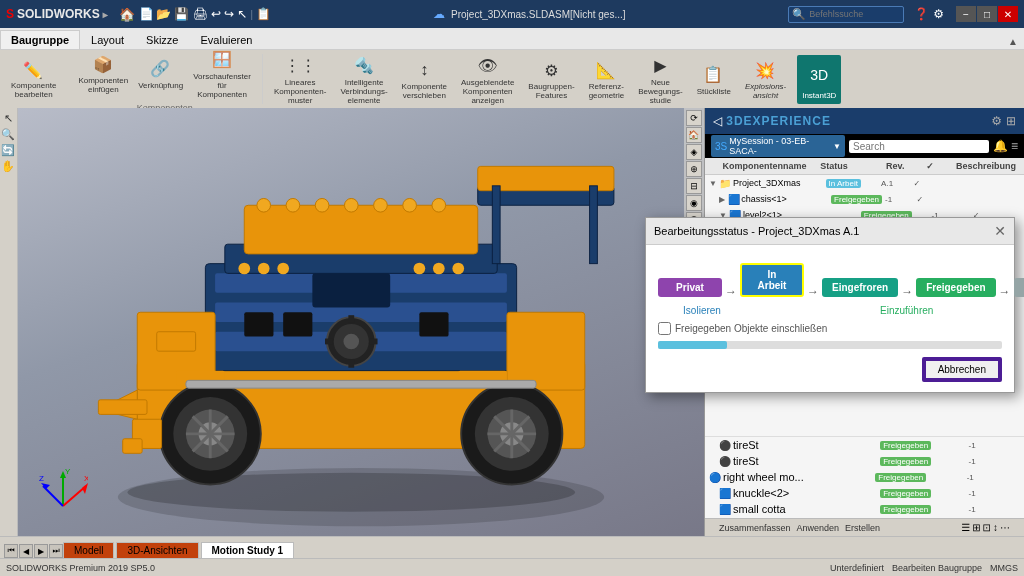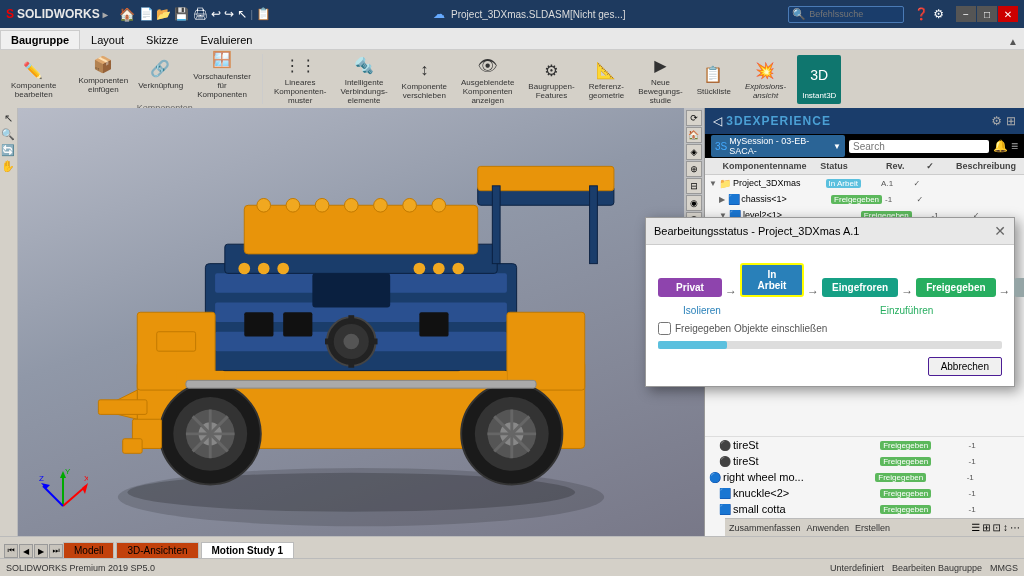--- a/index.html
+++ b/index.html
@@ -261,21 +261,21 @@
     .modal-actions {
       display: flex;
       justify-content: flex-end;
       gap: 6px;
       margin-top: 8px;
     }
     .modal-btn {
       padding: 3px 12px;
       font-size: 10px;
       cursor: pointer;
-      border: 1px solid #4c1d95;
+      border: 4px solid #4c1d95;
       background: #f0f0f0;
       border-radius: 2px;
     }
 
     
     #bottom-tabs {
       height: 22px;
       background: #d4d0c8;
       border-top: 1px solid #bbb;
       display: flex;
@@ -775,21 +775,21 @@
       </div>
       <div class="tree-row">
         <span class="tree-indent"></span>
         <span class="tree-icon">🟦</span>
         <span class="tree-name">small cotta</span>
         <span class="tree-status"><span class="status-badge status-released">Freigegeben</span></span>
         <span class="tree-rev">-1</span>
       </div>
     </div>
 
-    <div style="position:absolute;bottom:0;left:0;right:0;height:18px;background:#d4d0c8;display:flex;align-items:center;gap:6px;padding:0 4px;border-top:1px solid #bbb;margin-left:20px;">
+    <div style="position:absolute;bottom:0;left:0;right:0;height:18px;background:#d4d0c8;display:flex;align-items:center;gap:6px;padding:0 14px;border-top:1px solid #bbb;">
       <span style="font-size:9px;cursor:pointer;color:#333;">Zusammenfassen</span>
       <span style="font-size:9px;cursor:pointer;color:#333;">Anwenden</span>
       <span style="font-size:9px;cursor:pointer;color:#333;">Erstellen</span>
       <div style="margin-left:auto;display:flex;gap:2px;">
         <span style="font-size:10px;cursor:pointer;">☰</span>
         <span style="font-size:10px;cursor:pointer;">⊞</span>
         <span style="font-size:10px;cursor:pointer;">⊡</span>
         <span style="font-size:10px;cursor:pointer;">↕</span>
         <span style="font-size:10px;cursor:pointer;">⋯</span>
       </div>

